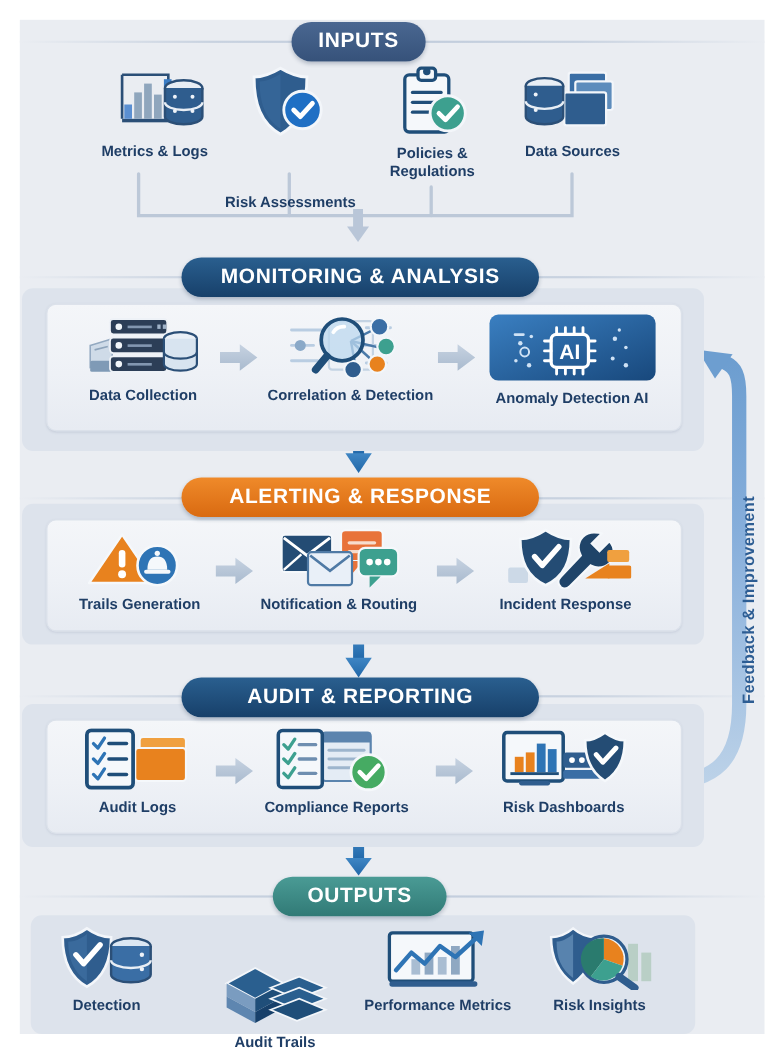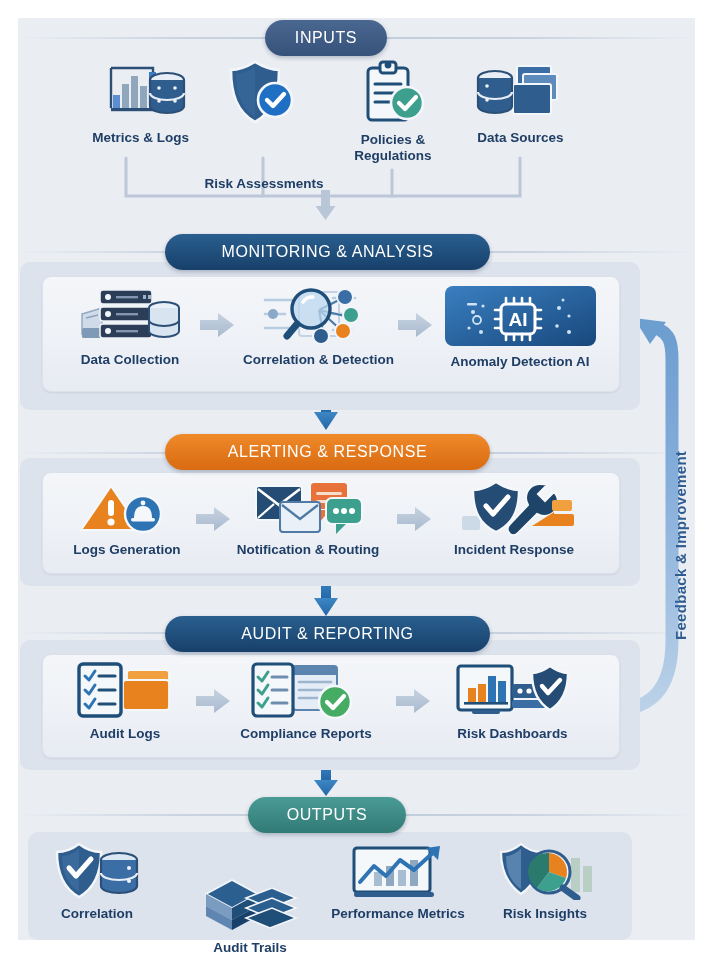--- a/index.html
+++ b/index.html
@@ -13,21 +13,21 @@
          background:#eaedf2;}
 
   
   .hairline{position:absolute;left:18px;width:677px;height:2px;
             background:linear-gradient(90deg,#eaedf2 0%,#c3cedd 25%,#b9c6d8 50%,#c3cedd 75%,#eaedf2 100%);
             opacity:.85;}
 
   
   .pill{position:absolute;height:36px;border-radius:18px;display:flex;
         align-items:center;justify-content:center;color:#fff;
-        font-weight:400;letter-spacing:.6px;font-size:16px;
+        font-weight:700;letter-spacing:.6px;font-size:19px;
         box-shadow:0 2px 4px rgba(30,50,80,.28);z-index:6;}
 
   
   .band{position:absolute;background:#dde3ec;border-radius:10px;}
 
   
   .card{position:absolute;background:linear-gradient(180deg,#f4f6f9 0%,#eef1f6 55%,#e7ebf2 100%);
         border:1px solid #dbe1ea;border-radius:9px;
         box-shadow:0 1px 2px rgba(120,135,160,.18);}
 
@@ -309,21 +309,21 @@
       <path d="M34,4 L64,48 L4,48 Z" fill="#e8821e" stroke="#f5f8fb" stroke-width="2.2" stroke-linejoin="round"></path>
       <rect x="31" y="18" width="6" height="16" rx="3" fill="#ffffff"></rect>
       <circle cx="34" cy="40" r="3.6" fill="#ffffff"></circle>
       <g>
         <circle cx="66" cy="32" r="18" fill="#2e74b5" stroke="#f5f8fb" stroke-width="2.4"></circle>
         <path d="M57,36 C57,28 60,24 66,24 C72,24 75,28 75,36 Z" fill="#f5f8fb"></path>
         <rect x="54" y="36" width="24" height="3.6" rx="1.8" fill="#f5f8fb"></rect>
         <circle cx="66" cy="21" r="2.4" fill="#f5f8fb"></circle>
       </g>
     </svg>
-    <div class="cap">Logs Generation</div>
+    <div class="cap">Trails Generation</div>
   </div>
 
   <svg class="chev" style="left:196px;top:506px;" width="36" height="26" viewBox="0 0 36 26">
     <polygon points="0,8 18,8 18,1 34,13 18,25 18,18 0,18" fill="url(#gChev)"></polygon>
   </svg>
 
   <div class="item" style="left:233px;top:480px;width:150px;justify-content:center;">
     <svg class="icon" width="120" height="56" viewBox="0 0 120 56">
       <g>
         <rect x="62" y="2" width="38" height="28" rx="4" fill="#e8733a" stroke="#f5f8fb" stroke-width="2"></rect>
@@ -470,21 +470,21 @@
       <path d="M30,7 C24,12 18,14 13,14 C13,30 18,42 30,50 Z" fill="#4577aa" opacity=".5"></path>
       <path d="M20,26 L27,34 L42,17" stroke="#ffffff" stroke-width="5" fill="none" stroke-linecap="round" stroke-linejoin="round"></path>
       <g>
         <ellipse cx="70" cy="18" rx="18" ry="7" fill="#dbe7f3" stroke="#2b4f77" stroke-width="2.2"></ellipse>
         <path d="M52,18 L52,44 A18,7 0 0 0 88,44 L88,18" fill="#3a6ea5" stroke="#2b4f77" stroke-width="2.2"></path>
         <path d="M52,31 A18,7 0 0 0 88,31" fill="none" stroke="#e8eef5" stroke-width="2.2"></path>
         <circle cx="80" cy="26" r="2" fill="#eef3f9"></circle>
           <circle cx="80" cy="39" r="2" fill="#eef3f9"></circle>
       </g>
     </svg>
-    <div class="cap">Correlation</div>
+    <div class="cap">Detection</div>
   </div>
 
   <div class="item" style="left:196px;top:876px;width:108px;">
     <svg class="icon" width="100" height="58" viewBox="0 0 100 58">
       <g>
         <path d="M6,18 L32,4 L58,18 L32,32 Z" fill="#2a5f8f" stroke="#f3f6fa" stroke-width="1.8"></path>
         <path d="M6,18 L6,30 L32,44 L32,32 Z" fill="#7a9cc0"></path>
         <path d="M58,18 L58,30 L32,44 L32,32 Z" fill="#1f4e79"></path>
         <path d="M6,30 L6,40 L32,54 L32,44 Z" fill="#5e86b0"></path>
         <path d="M58,30 L58,40 L32,54 L32,44 Z" fill="#17406a"></path>

